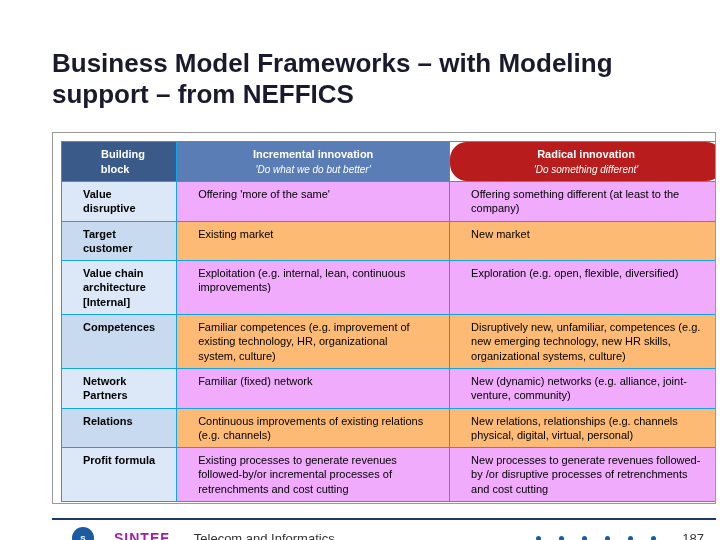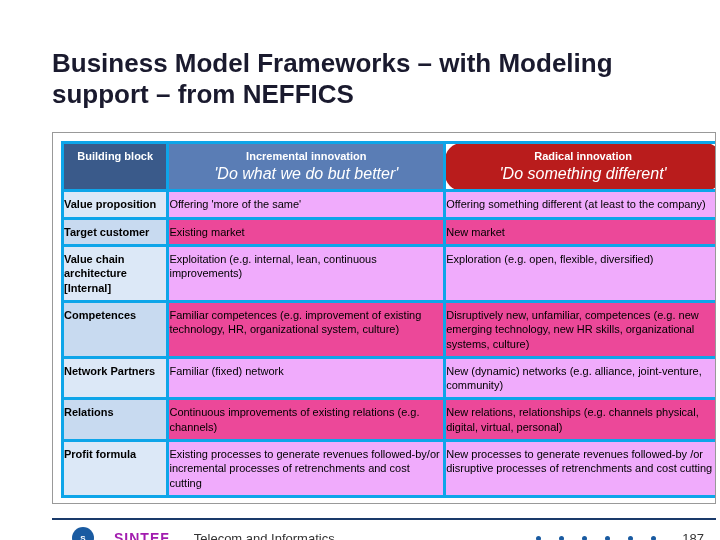--- a/index.html
+++ b/index.html
@@ -35,22 +35,22 @@
       overflow: hidden;
     }
 
     table {
       width: 100%;
       border-collapse: collapse;
       font-size: 11px;
     }
 
     table th, table td {
-      border: 3px solid #0ea5e9;
-      padding: 5px 0;
+      border: 1px solid #0ea5e9;
+      padding: 5px 21px;
       vertical-align: top;
       line-height: 1.3;
     }
 
     .header-row th {
       background: #4a6fa5;
       color: #fff;
       font-weight: bold;
       text-align: center;
       font-size: 11px;
@@ -66,38 +66,38 @@
     }
     .header-row th.col3 {
       background: #b91c1c;
       width: 42%;
       border-radius: 17px;
     }
 
     .header-sub {
       font-style: italic;
       font-weight: normal;
-      font-size: 16px;
+      font-size: 10px;
       text-align: right;
     }
 
     tr.odd td:first-child {
       background: #dce8f7;
       font-weight: bold;
     }
     tr.even td:first-child {
       background: #c8daf0;
       font-weight: bold;
     }
 
     tr.odd td {
       background: #f0abfc;
     }
     tr.even td {
-      background: #ec4899;
+      background: #fdba74;
     }
 
     td.label-cell {
       font-weight: bold;
       font-size: 11px;
     }
 
     .footer {
       height: 38px;
       display: flex;
@@ -183,21 +183,21 @@
             <span class="header-sub">'Do what we do but better'</span>
           </th>
           <th class="col3">
             <span>Radical innovation</span><br>
             <span class="header-sub">'Do something different'</span>
           </th>
         </tr>
       </thead>
       <tbody>
         <tr class="odd">
-          <td class="label-cell">Value proposition</td>
+          <td class="label-cell">Value disruptive</td>
           <td>Offering 'more of the same'</td>
           <td>Offering something different (at least to the company)</td>
         </tr>
         <tr class="even">
           <td class="label-cell">Target customer</td>
           <td>Existing market</td>
           <td>New market</td>
         </tr>
         <tr class="odd">
           <td class="label-cell">Value chain architecture [Internal]</td>

